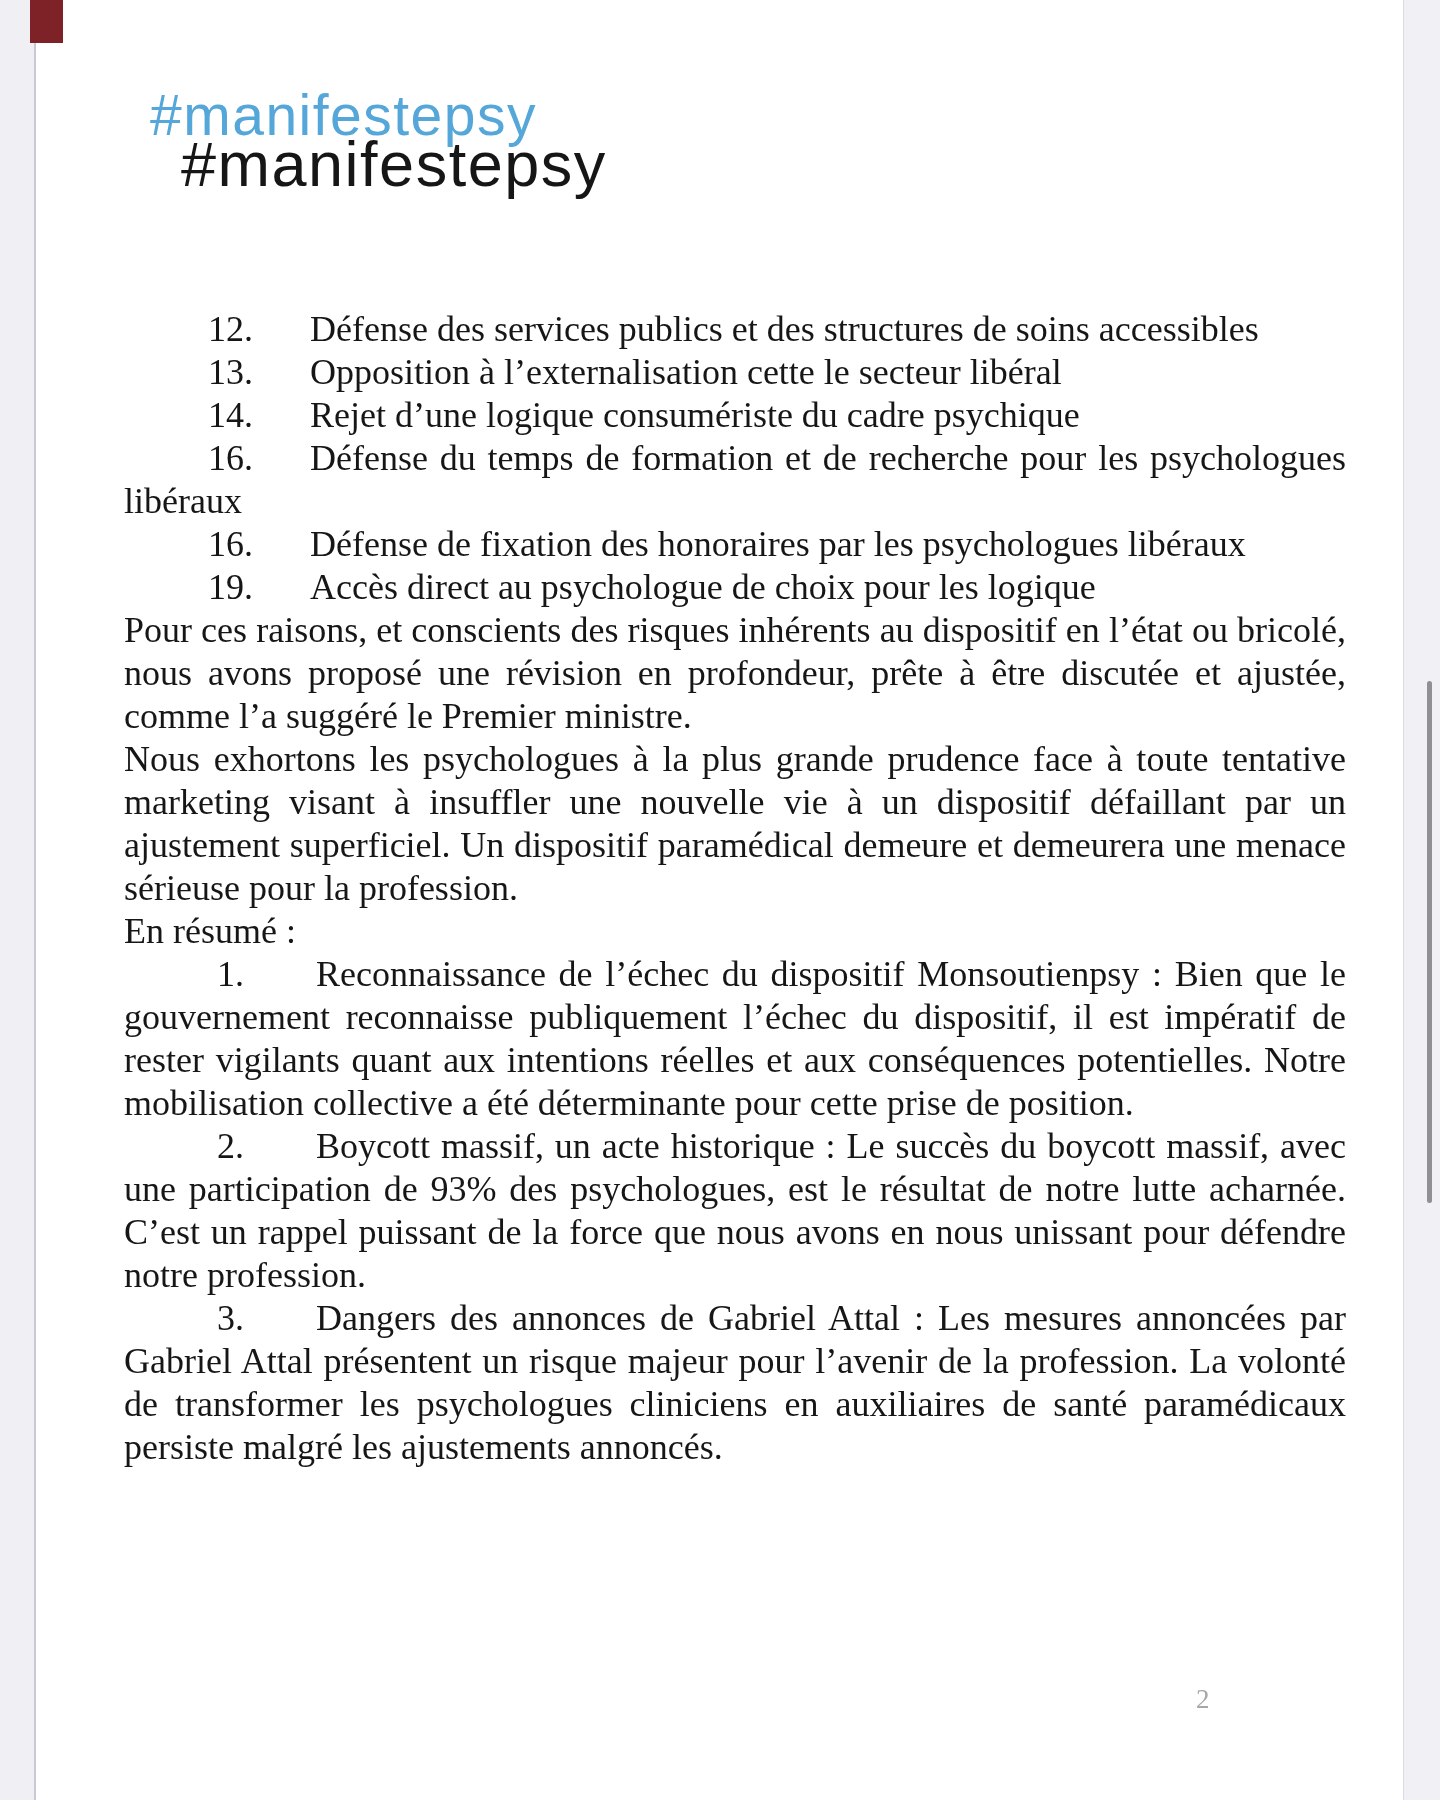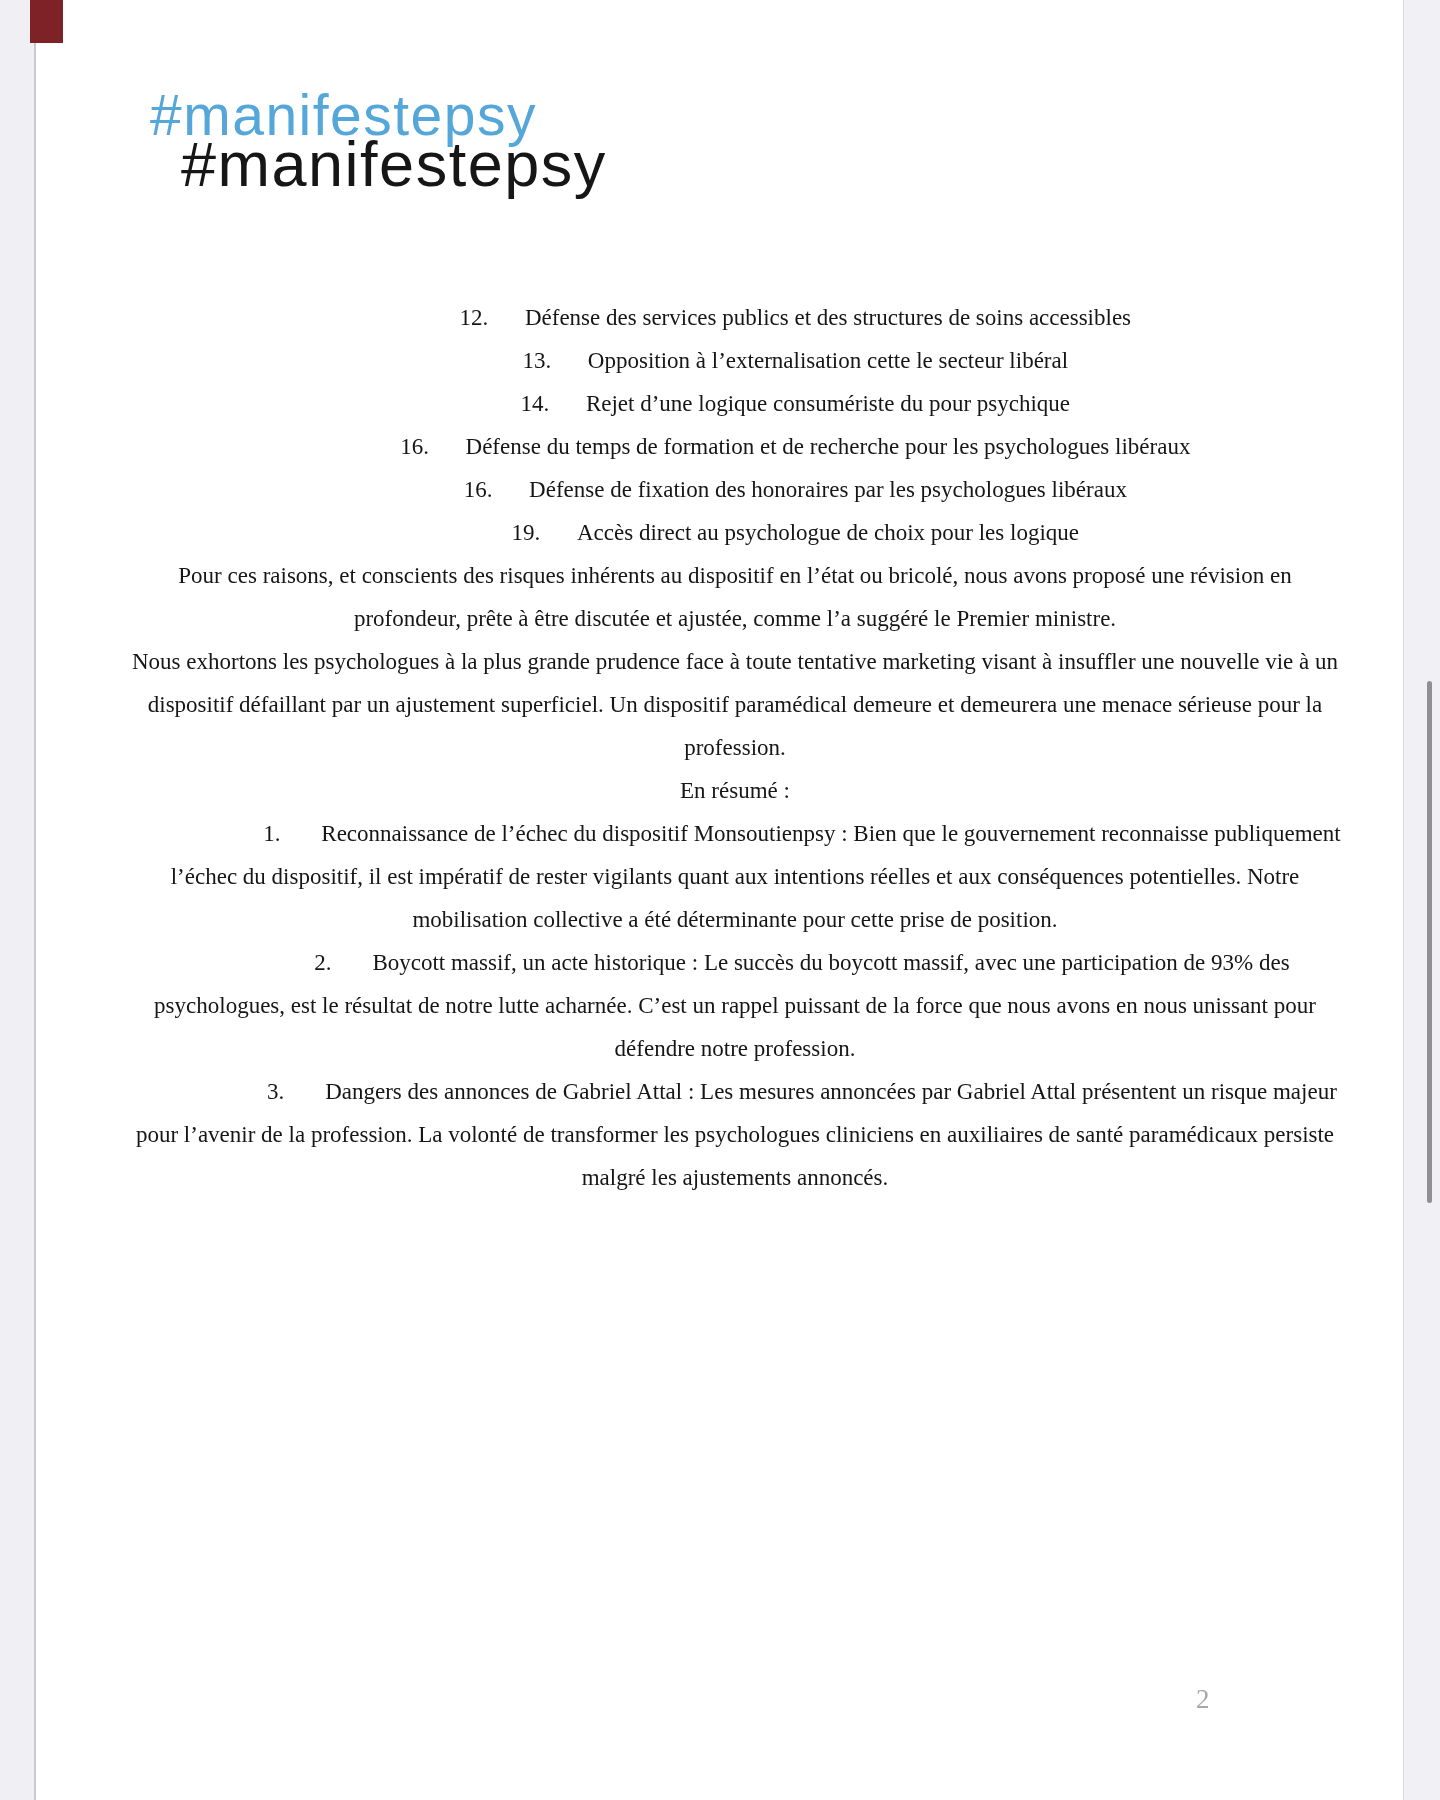--- a/index.html
+++ b/index.html
@@ -43,26 +43,26 @@
     color:#54a7d8;
   }
   .logo-black {
     position:absolute; left:181px; top:133px;
     font-family:"Liberation Sans", sans-serif;
     font-weight:300; font-size:63px; line-height:1;
     letter-spacing:1.5px;
     color:#161616;
   }
   .content {
-    position:absolute; left:124px; top:296px;
+    position:absolute; left:124px; top:308px;
     width:1222px;
-    font-size:23px; line-height:43px;
+    font-size:36px; line-height:43px;
     text-align:justify;
   }
-  .content p { margin:0;text-align:center; }
+  .content p { margin:0; }
   .li  { text-indent:84px; }
   .li .num  { display:inline-block; width:102px; text-indent:0; }
   .sum { text-indent:93px; }
   .sum .num { display:inline-block; width:99px;  text-indent:0; }
   .heading { text-align:left; }
   .g1 { margin-top:73px; }
   .g2 { margin-top:37px; }
   .g3 { margin-top:33px; }
   .g4 { margin-top:39px; }
   .g5 { margin-top:34px; }
@@ -81,21 +81,21 @@
 <div class="scroll-thumb"></div>
 <div class="rec-marker"></div>
 
 <div class="logo-blue">#manifestepsy</div>
 <div class="logo-black">#manifestepsy</div>
 
 <div class="content">
 
   <p class="li"><span class="num">12.</span><span>Défense des services publics et des structures de soins accessibles</span></p>
   <p class="li"><span class="num">13.</span><span>Opposition à l’externalisation cette le secteur libéral</span></p>
-  <p class="li"><span class="num">14.</span><span>Rejet d’une logique consumériste du pour psychique</span></p>
+  <p class="li"><span class="num">14.</span><span>Rejet d’une logique consumériste du cadre psychique</span></p>
   <p class="li"><span class="num">16.</span><span>Défense du temps de formation et de recherche pour les psychologues libéraux</span></p>
   <p class="li"><span class="num">16.</span><span>Défense de fixation des honoraires par les psychologues libéraux</span></p>
   <p class="li"><span class="num">19.</span><span>Accès direct au psychologue de choix pour les logique</span></p>
 
   <p class="g1">Pour ces raisons, et conscients des risques inhérents au dispositif en l’état ou bricolé, nous avons proposé une révision en profondeur, prête à être discutée et ajustée, comme l’a suggéré le Premier ministre.</p>
   <p class="g2">Nous exhortons les psychologues à la plus grande prudence face à toute tentative marketing visant à insuffler une nouvelle vie à un dispositif défaillant par un ajustement superficiel. Un dispositif paramédical demeure et demeurera une menace sérieuse pour la profession.</p>
 
   <p class="g3 heading">En résumé&nbsp;:</p>
 
   <p class="sum g4"><span class="num">1.</span><span>Reconnaissance de l’échec du dispositif Monsoutienpsy&nbsp;: Bien que le gouvernement reconnaisse publiquement l’échec du dispositif, il est impératif de rester vigilants quant aux intentions réelles et aux conséquences potentielles. Notre mobilisation collective a été déterminante pour cette prise de position.</span></p>

